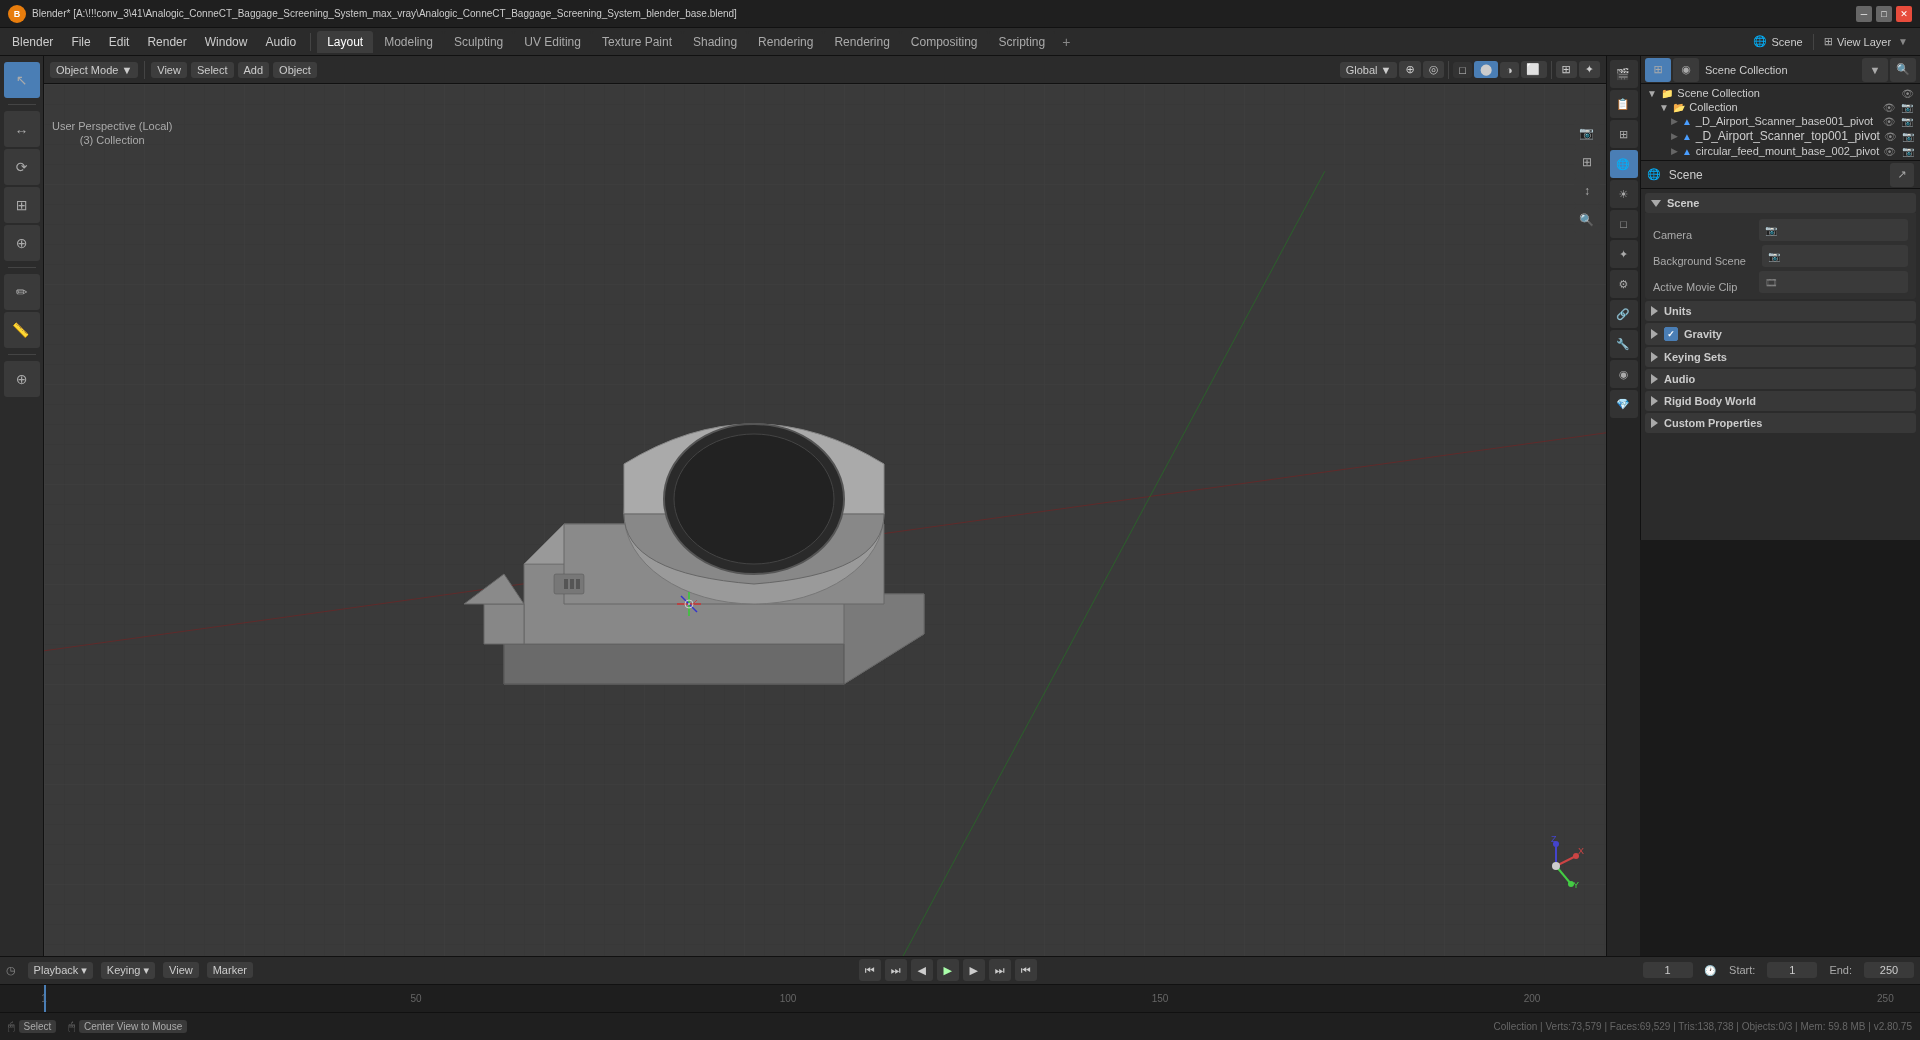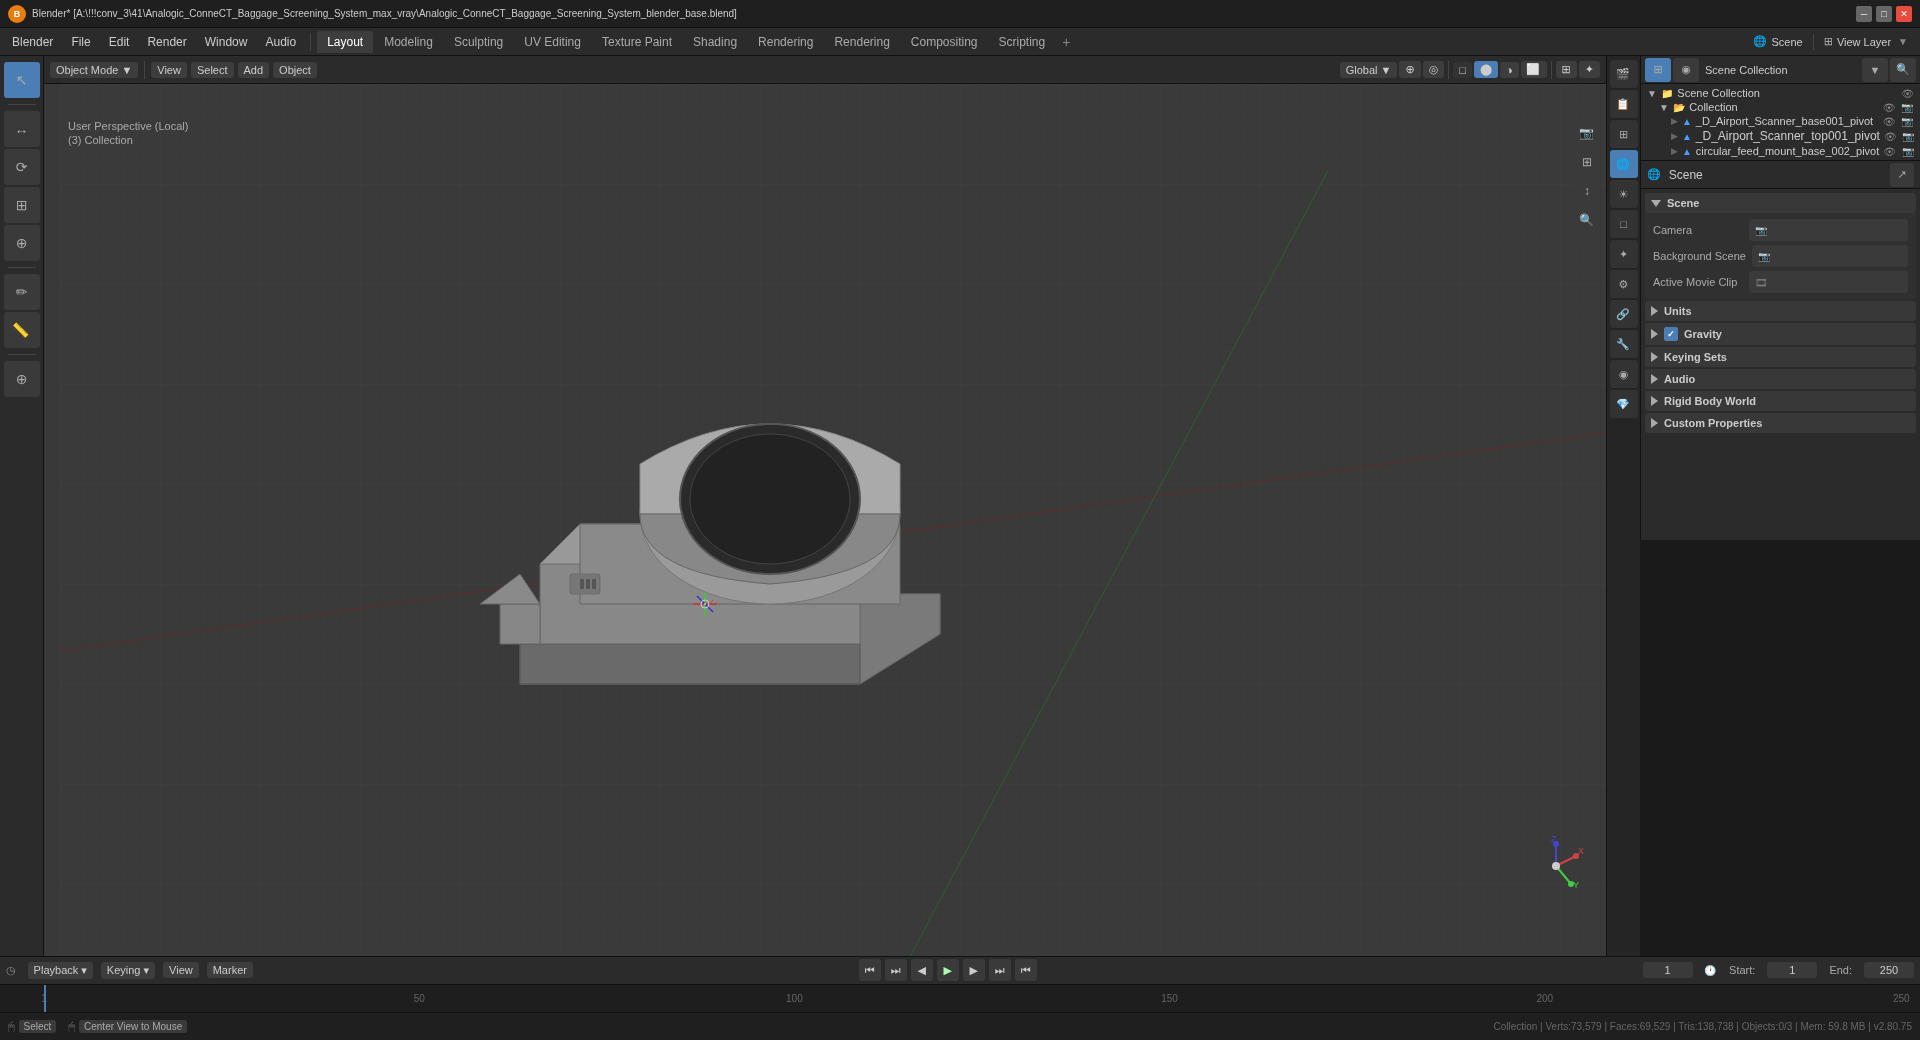--- a/index.html
+++ b/index.html
@@ -152,20 +152,21 @@
       background: #444;
       margin: 4px 0;
     }
 
     
     #viewport {
       flex: 1;
       background: #393939;
       position: relative;
       overflow: hidden;
+      text-align: center;
     }
     #viewport-header {
       position: absolute;
       top: 0;
       left: 0;
       right: 0;
       height: 28px;
       background: #2b2b2b;
       display: flex;
       align-items: center;
@@ -347,23 +348,23 @@
       font-weight: bold;
       color: #cccccc;
     }
     .prop-section-content {
       padding: 4px 8px;
       background: #303030;
       border-radius: 0 0 3px 3px;
     }
     .prop-row {
       display: flex;
-      align-items: center;
+      align-items: flex-end;
       padding: 2px 0;
-      gap: 6px;
+      gap: 16px;
     }
     .prop-label {
       font-size: 11px;
       color: #aaaaaa;
       min-width: 90px;
     }
     .prop-value {
       flex: 1;
       background: #3a3a3a;
       border-radius: 3px;
@@ -487,21 +488,21 @@
     #timeline-track {
       height: 28px;
       background: #1e1e1e;
       position: relative;
       overflow: hidden;
     }
     #timeline-numbers {
       position: absolute;
       top: 0;
       left: 44px;
-      right: 0;
+      right: 16px;
       height: 28px;
       display: flex;
       align-items: center;
     }
     .tl-number {
       font-size: 10px;
       color: #666;
       position: absolute;
       transform: translateX(-50%);
     }
@@ -547,21 +548,20 @@
       color: #666;
     }
 
     
     #model-area {
       position: absolute;
       top: 28px;
       left: 0;
       right: 0;
       bottom: 0;
-      margin-left: 16px;
     }
 
     
     .prop-checkbox {
       width: 14px;
       height: 14px;
       background: #3a3a3a;
       border: 1px solid #555;
       border-radius: 2px;
       display: flex;

